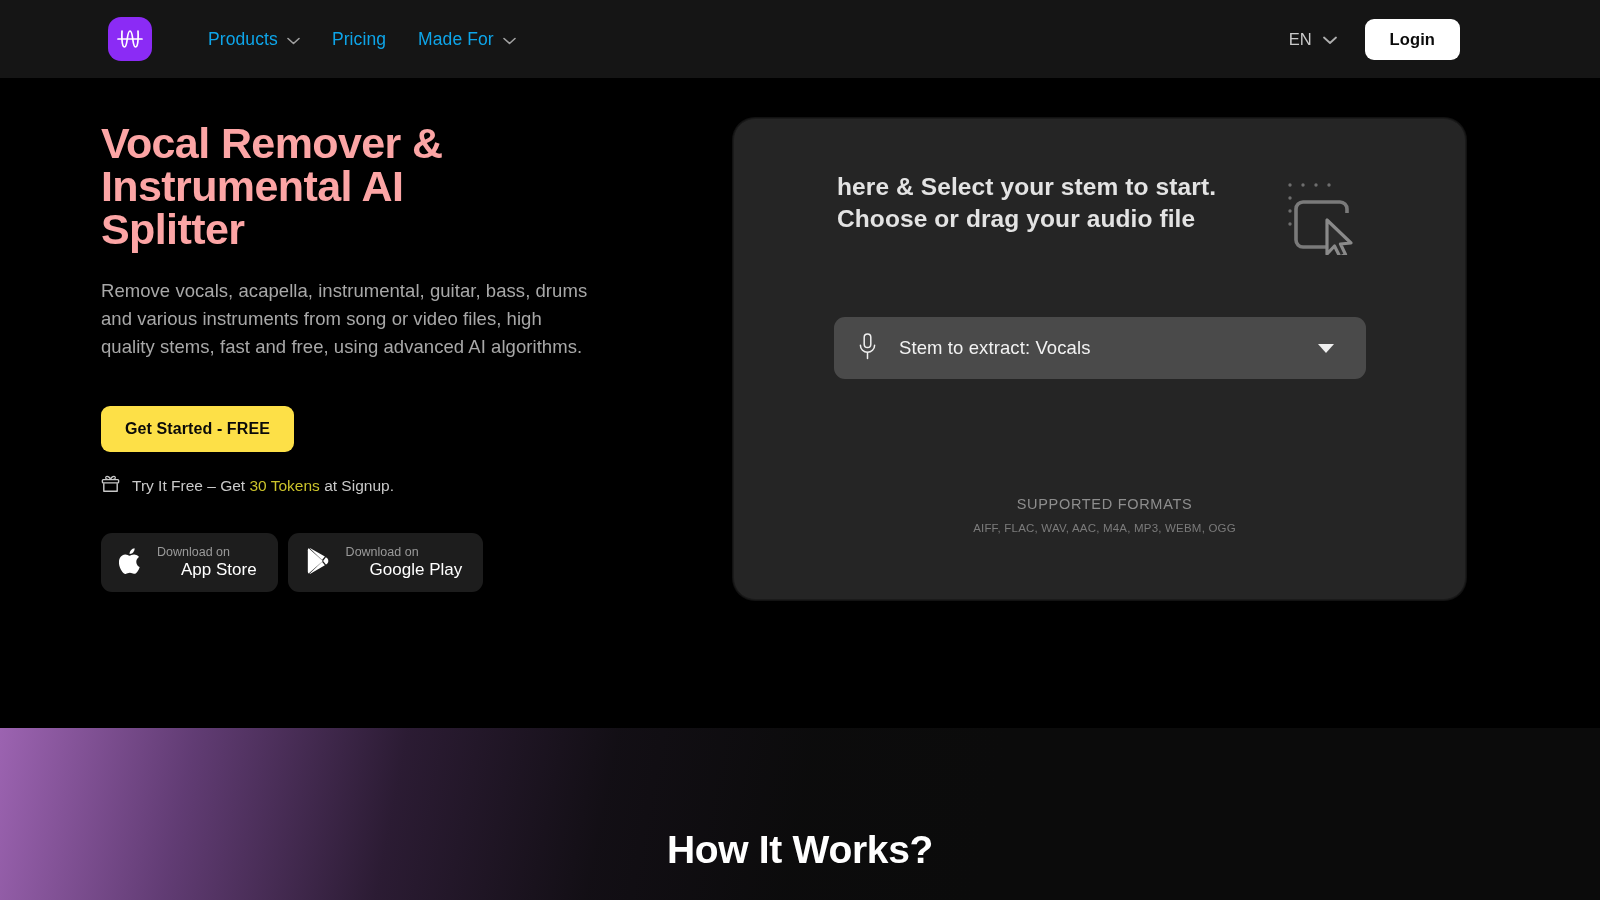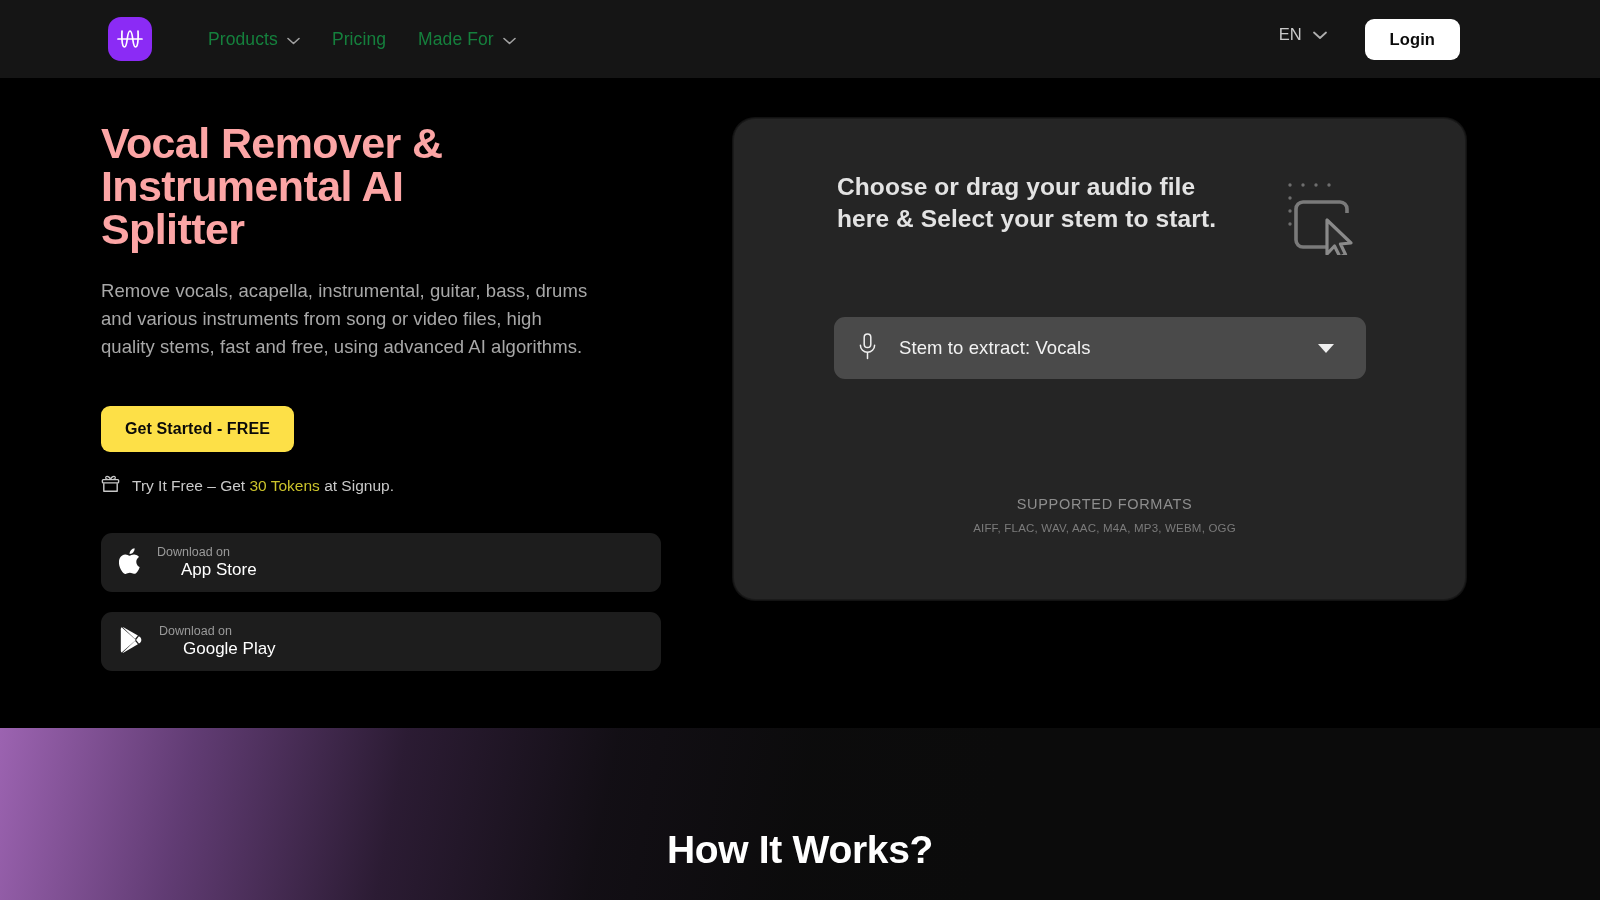--- a/index.html
+++ b/index.html
@@ -48,33 +48,33 @@
     align-items: center;
     margin-left: 42px;
     gap: 4px;
   }
   .nav-item {
     display: flex;
     align-items: center;
     gap: 9px;
     padding: 9px 14px;
     border-radius: 9px;
-    color: #15803d;
+    color: #0ea5e9;
     font-size: 17.5px;
     letter-spacing: .1px;
     cursor: pointer;
     white-space: nowrap;
   }
   .chev { display: block; opacity: .85; }
 
   .header-right {
     margin-left: auto;
     display: flex;
-    align-items: flex-start;
-    gap: 34px;
+    align-items: center;
+    gap: 24px;
   }
   .lang {
     display: flex;
     align-items: center;
     gap: 11px;
     color: #c9c9c9;
     font-size: 16.5px;
     cursor: pointer;
     padding: 6px 4px;
   }
@@ -132,23 +132,22 @@
     align-items: center;
     gap: 12px;
     margin-top: 23px;
     color: #c9c9c9;
     font-size: 15.5px;
   }
   .token-amount { color: #CBC32B; }
 
   .store-row {
     display: flex;
-    gap: 20px;
+    gap: 10px;
     margin-top: 36px;
-    flex-direction: column;
   }
   .store-btn {
     display: flex;
     align-items: center;
     gap: 14px;
     background: #1d1d1d;
     border: none;
     border-radius: 11px;
     padding: 12px 21px 12px 18px;
     cursor: pointer;
@@ -384,22 +383,22 @@
           <span class="store-main">Google Play</span>
         </span>
       </button>
     </div>
   </div>
 
   <div class="upload-card">
 
     <div class="card-head">
       <div class="card-head-text">
+        <div>here &amp; Select your stem to start.</div>
         <div>Choose or drag your audio file</div>
-        <div>here &amp; Select your stem to start.</div>
       </div>
       <div class="dragdrop-icon">
         <svg width="76" height="76" viewBox="0 0 76 76" fill="none">
           <g stroke="#6e6e6e" stroke-width="3.4" stroke-linecap="round">
             <path d="M4 6 h0"></path>
               <path d="M17 6 h0"></path>
               <path d="M30 6 h0"></path>
               <path d="M43 6 h0"></path>
             <path d="M4 19 h0"></path>
               <path d="M4 32 h0"></path>

